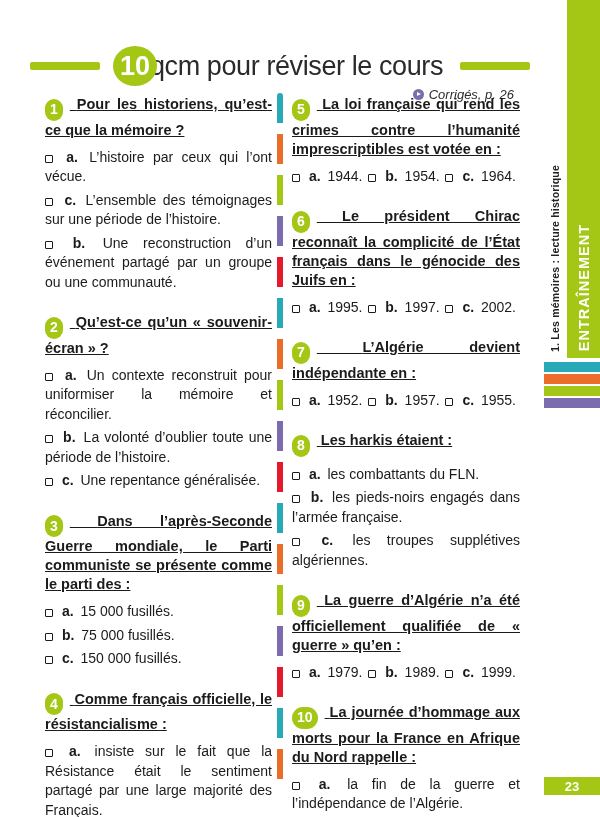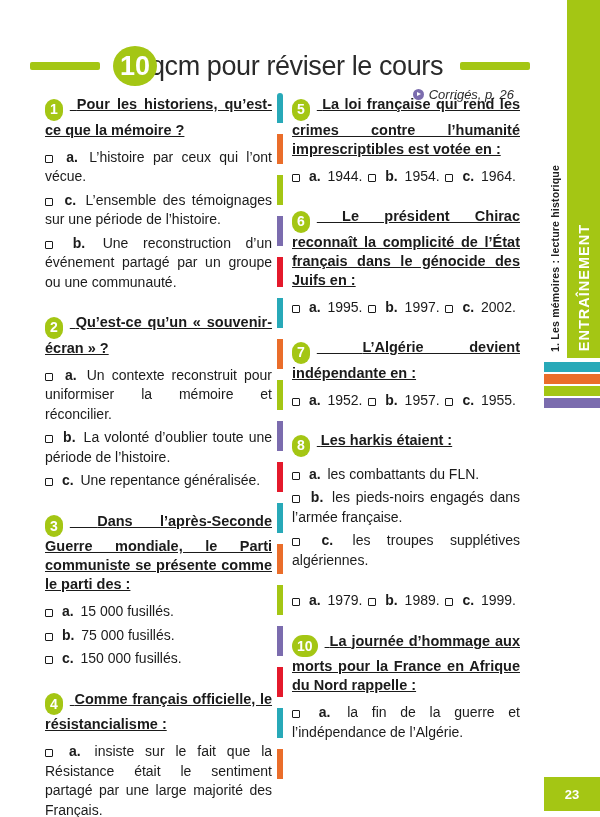--- a/index.html
+++ b/index.html
@@ -72,21 +72,21 @@
   .option{margin:0 0 4px 0;font-size:14px;line-height:19.5px;text-align:justify;}
   .checkbox{
     display:inline-block;width:8px;height:8px;border:1.6px solid #1b1b1b;border-radius:1px;
     margin-right:5px;vertical-align:-1px;cursor:pointer;
   }
   .opt-letter{font-weight:bold;margin-right:3px;}
   .options.inline{display:flex;justify-content:space-between;padding-right:4px;}
   .options.inline .option{margin:0;white-space:nowrap;}
   
   .page-num{
-    position:absolute;right:0;top:777px;width:56px;height:34px;background:var(--green);
+    position:absolute;right:0;top:777px;width:56px;height:18px;background:var(--green);
     display:flex;align-items:center;justify-content:center;
     color:#fff;font-weight:bold;font-size:13px;
   }
 </style>
 </head>
 <body>
 
 <div class="side-band">
   <div class="vert-label">ENTRAÎNEMENT</div>
 </div>
@@ -306,20 +306,24 @@
 
   <p class="option">
     <span class="checkbox"></span>
     <span class="opt-letter">c.</span>
     <span class="opt-text">les troupes supplétives algériennes.</span>
   </p>
 </div>
   </section>
 
   <section class="question">
+    <p class="q-title">
+      <span class="q-badge">9</span>
+      <span class="q-text">La guerre d’Algérie n’a été officiellement qualifiée de « guerre » qu’en :</span>
+    </p>
     <div class="options inline">
   <p class="option">
     <span class="checkbox"></span>
     <span class="opt-letter">a.</span>
     <span class="opt-text">1979.</span>
   </p>
 
   <p class="option">
     <span class="checkbox"></span>
     <span class="opt-letter">b.</span>

